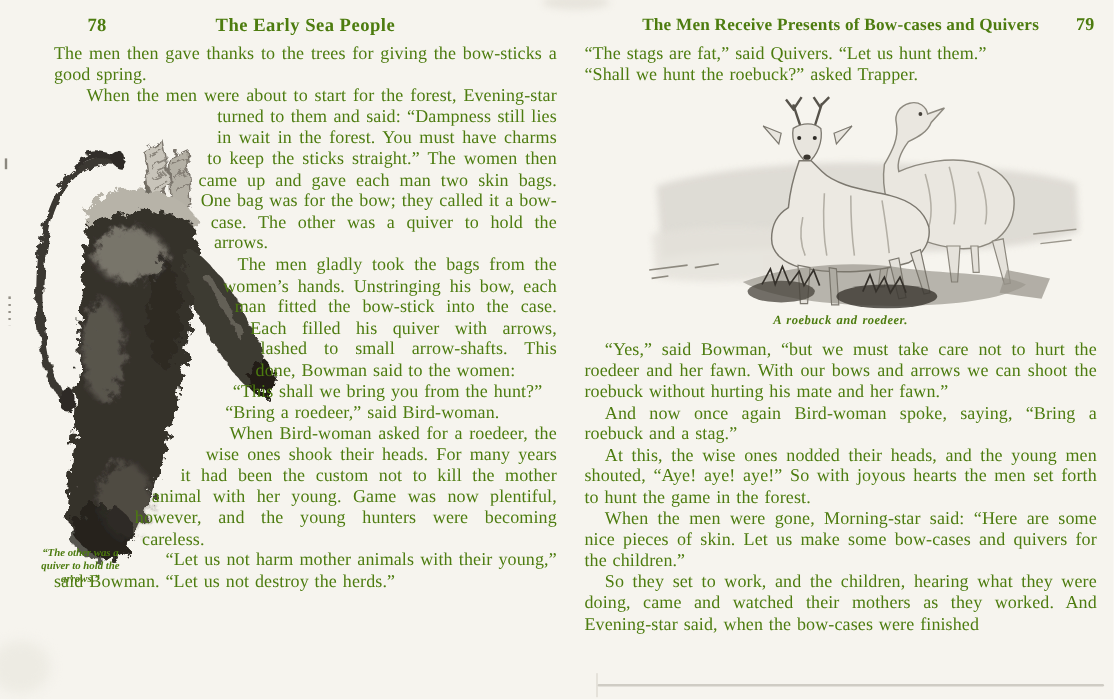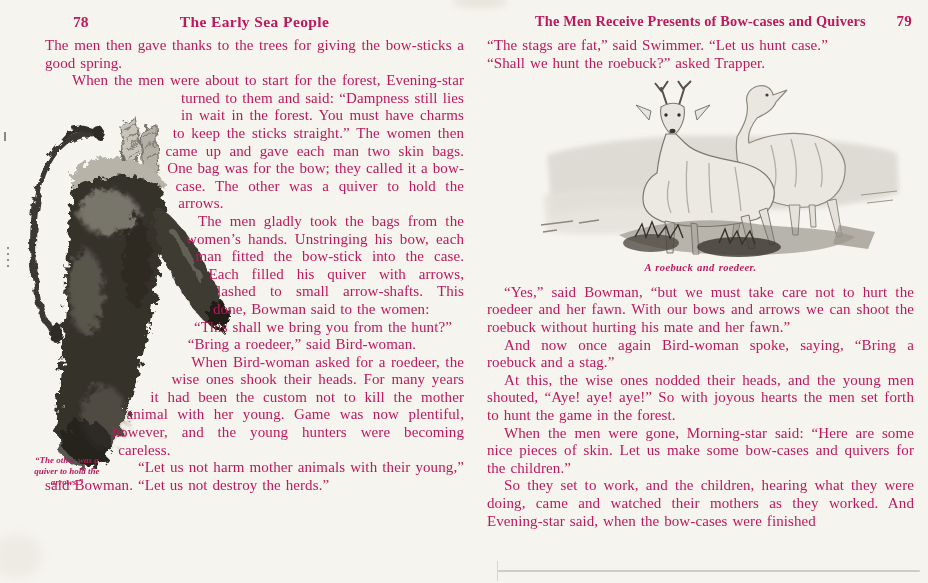--- a/index.html
+++ b/index.html
@@ -2,21 +2,21 @@
 <html><head>
 <meta charset="utf-8">
 <style>
   html,body{margin:0;padding:0;}
   .book{
     position:relative;
     width:928px;height:583px;
     background:#f6f4ee;
     overflow:hidden;
     font-family:"Liberation Serif","DejaVu Serif",serif;
-    color:#be185d;
+    color:#4d7c0f;
   }
   .page{position:absolute;top:0;width:464px;height:583px;}
   .page-left{left:0;}
   .page-right{left:464px;}
 
   
   .runhead{position:relative;margin:13px 0 0 45px;width:419px;height:24px;
            text-align:center;font-weight:700;font-size:15.5px;letter-spacing:.4px;}
   .runhead .folio-l{position:absolute;left:28px;top:0;letter-spacing:0;}
   .runhead2{position:relative;margin:13px 0 0 23px;width:427px;height:24px;
@@ -147,21 +147,21 @@
   </div>
 
   <div class="page page-right">
 
     <div class="runhead2">
       <span>The Men Receive Presents of Bow-cases and Quivers</span>
       <span class="folio-r">79</span>
     </div>
 
     <div class="textcol-r">
-      <p>“The stags are fat,” said Swimmer. “Let us hunt case.”</p>
+      <p>“The stags are fat,” said Quivers. “Let us hunt them.”</p>
       <p>“Shall we hunt the roebuck?” asked Trapper.</p>
 
       <div class="deer-art">
         <svg width="365" height="180" viewBox="0 0 365 180" xmlns="http://www.w3.org/2000/svg">
           <defs>
             <filter id="washblur">
                 <feGaussianBlur stdDeviation="2.5"></feGaussianBlur>
               </filter>
           </defs>
 

